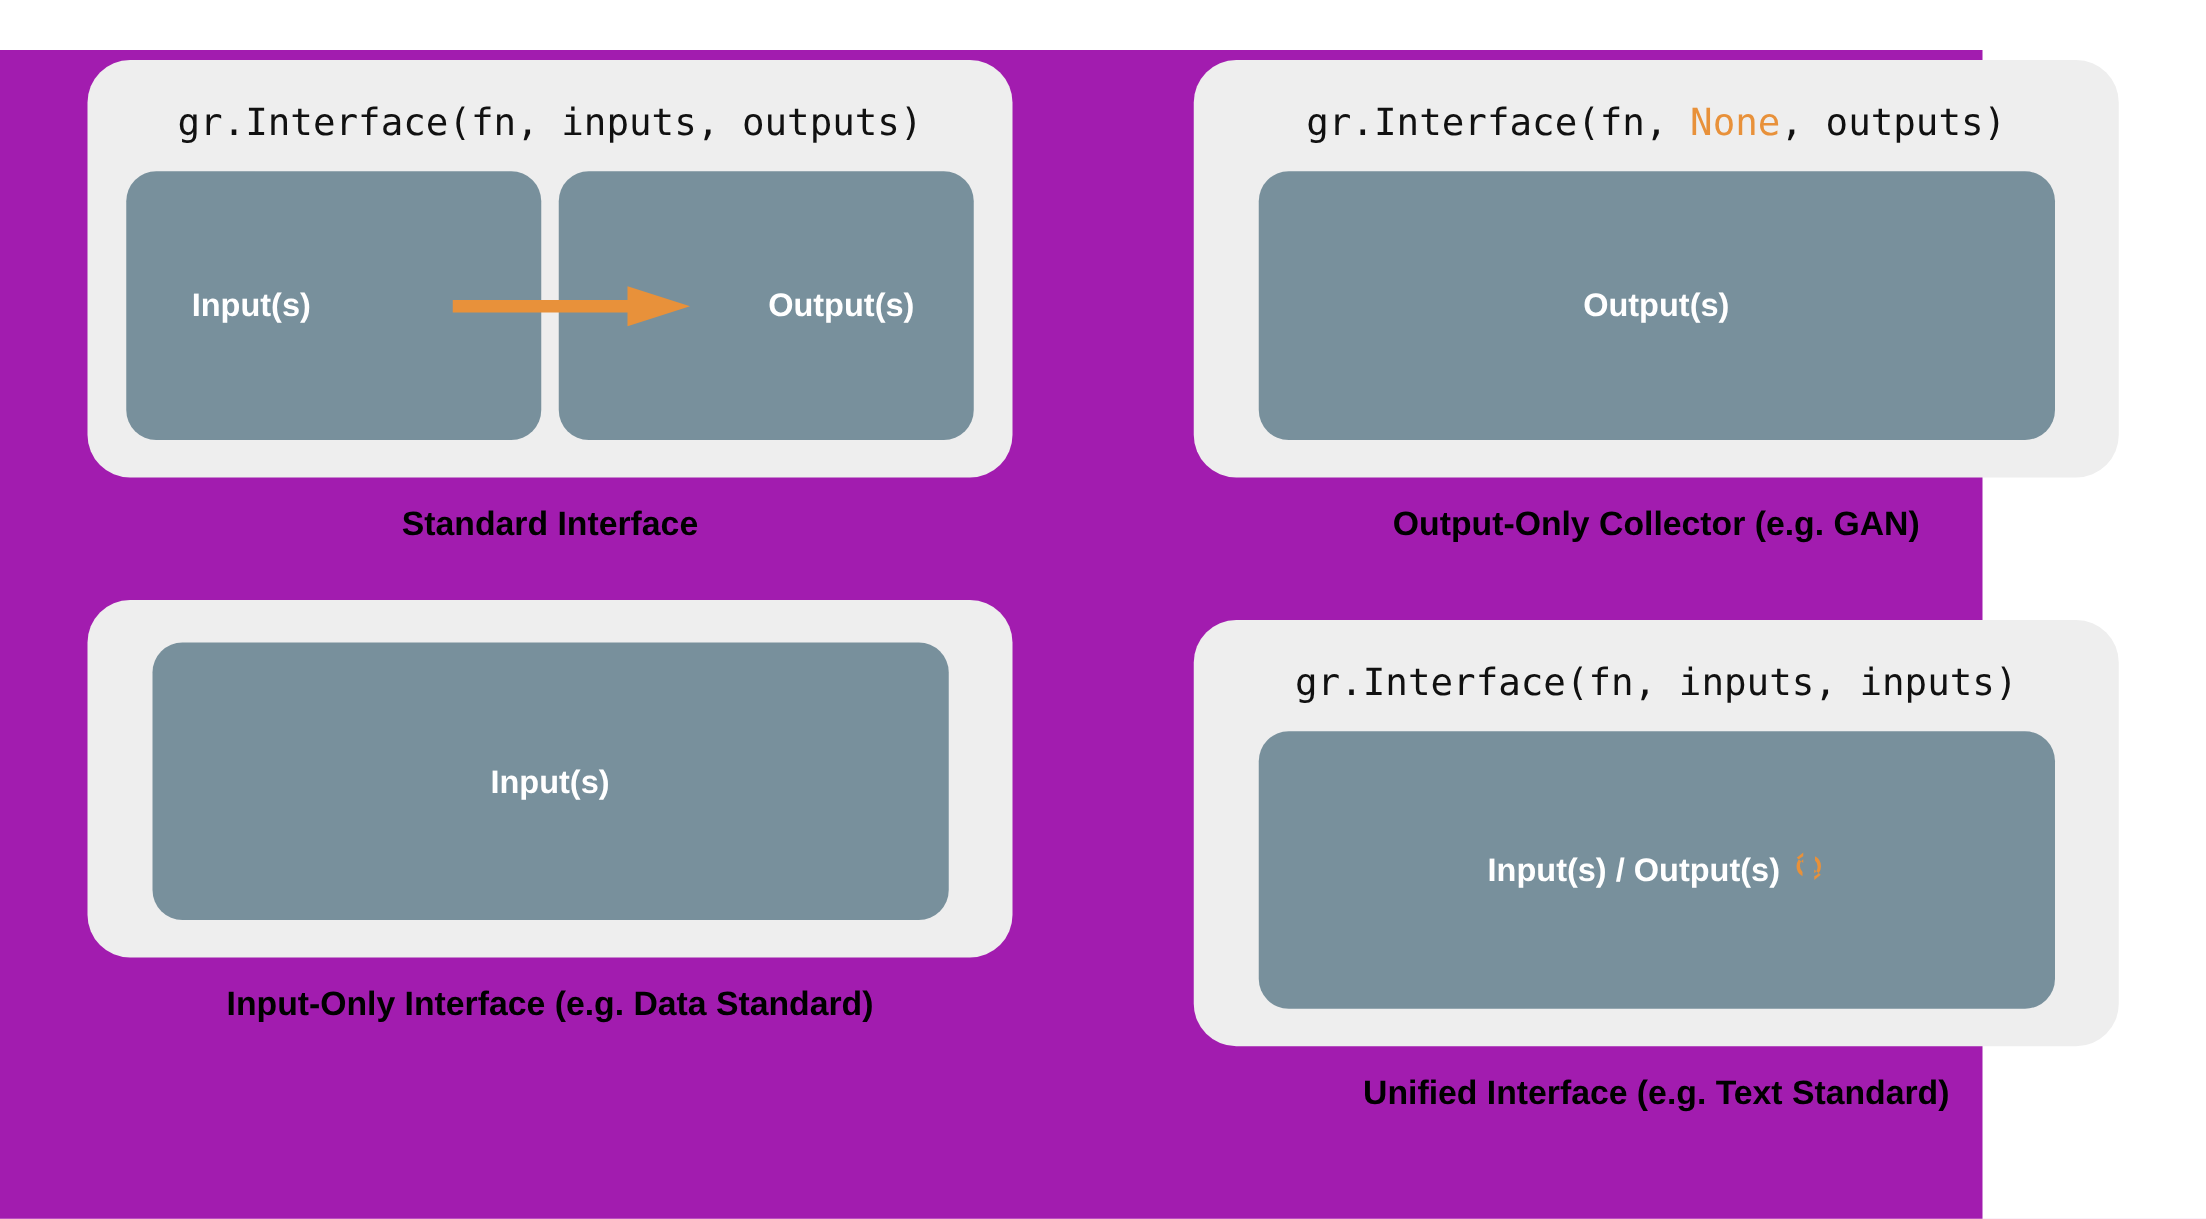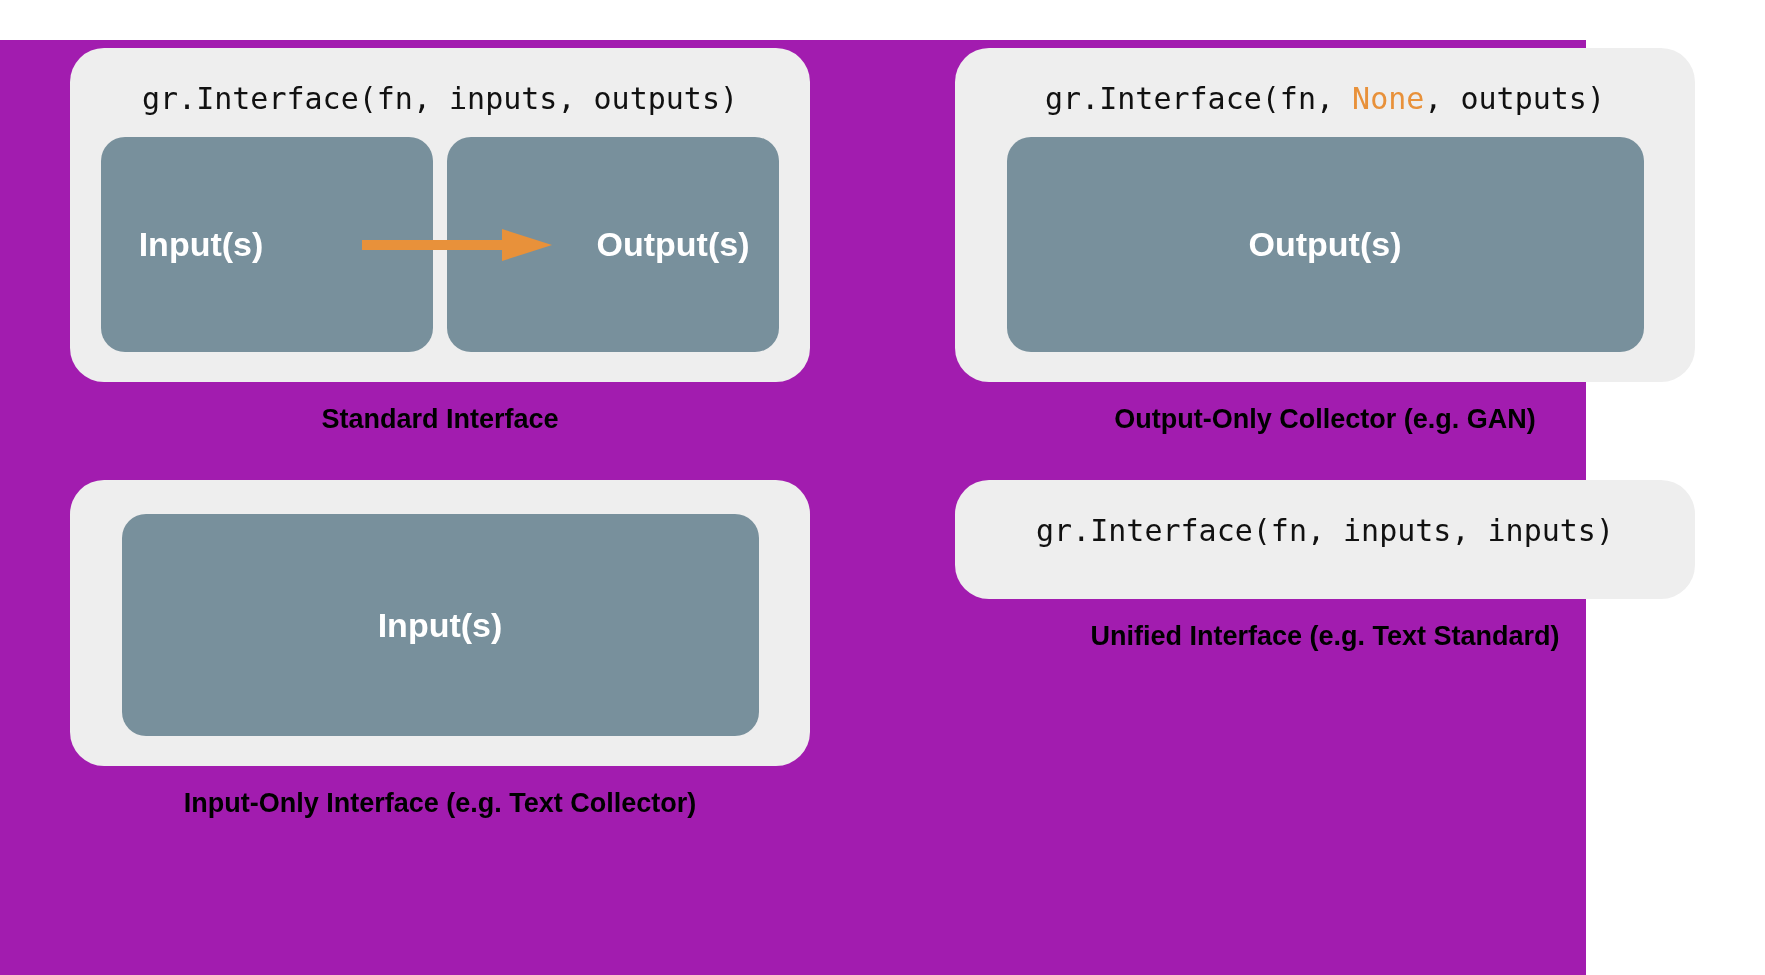--- a/index.html
+++ b/index.html
@@ -25,21 +25,21 @@
   
   .quadrant {
     position: absolute;
     display: flex;
     flex-direction: column;
     align-items: center;
   }
   #q-top-left     { left: 0px;   top: 8px;   width: 880px; }
   #q-top-right    { left: 885px; top: 8px;   width: 880px; }
   #q-bottom-left  { left: 0px;   top: 440px; width: 880px; }
-  #q-bottom-right { left: 885px; top: 440px; width: 880px; }
+  #q-bottom-right { left: 885px; top: 456px; width: 880px; }
 
   
   .card {
     background: #EEEEEE;
     border-radius: 34px;
     box-sizing: border-box;
     padding: 34px 30px 30px 30px;
     display: flex;
     flex-direction: column;
     align-items: center;
@@ -72,21 +72,21 @@
   }
   .block {
     background: #78909C;
     border-radius: 24px;
     display: flex;
     align-items: center;
     justify-content: center;
     color: #ffffff;
     font-family: "Liberation Sans", sans-serif;
     font-weight: bold;
-    font-size: 34px;
+    font-size: 26px;
     position: relative;
   }
   .block-half {
     width: 332px;
     height: 215px;
   }
   .block-gap { width: 14px; flex: 0 0 14px; }
   .block-full {
     width: 637px;
     height: 215px;
@@ -171,23 +171,34 @@
   </div>
 
   <div class="quadrant" id="q-bottom-left">
     <div class="card card-wide">
       <div class="blocks">
         <div class="block block-full-tall">
           <span class="block-label">Input(s)</span>
         </div>
       </div>
     </div>
-    <div class="caption">Input-Only Interface (e.g. Text Collector)</div>
+    <div class="caption">Input-Only Interface (e.g. Data Standard)</div>
   </div>
 
   <div class="quadrant" id="q-bottom-right">
     <div class="card card-wide">
       <div class="code-line"><span>gr.Interface(fn, inputs, inputs)</span></div>
+      <div class="blocks">
+        <div class="block block-full-tall">
+          <span class="block-label">Input(s) / Output(s)</span>
+          <span class="cycle-icon">
+            <svg width="26" height="26" viewBox="0 0 26 26" xmlns="http://www.w3.org/2000/svg">
+              <path d="M8.6 5.0 L8.6 2.0 L3.4 6.2 L8.6 10.4 L8.6 7.4 A6.2 6.2 0 0 0 6.0 13.0 A6.2 6.2 0 0 0 8.0 17.6 L8.0 21.0 A9.0 9.0 0 0 1 3.2 13.0 A9.0 9.0 0 0 1 8.6 5.0 Z" fill="#E8913A"></path>
+              <path d="M17.4 21.0 L17.4 24.0 L22.6 19.8 L17.4 15.6 L17.4 18.6 A6.2 6.2 0 0 0 20.0 13.0 A6.2 6.2 0 0 0 18.0 8.4 L18.0 5.0 A9.0 9.0 0 0 1 22.8 13.0 A9.0 9.0 0 0 1 17.4 21.0 Z" fill="#E8913A"></path>
+            </svg>
+          </span>
+        </div>
+      </div>
     </div>
     <div class="caption">Unified Interface (e.g. Text Standard)</div>
   </div>
 
 </div>
 
 </body></html>

